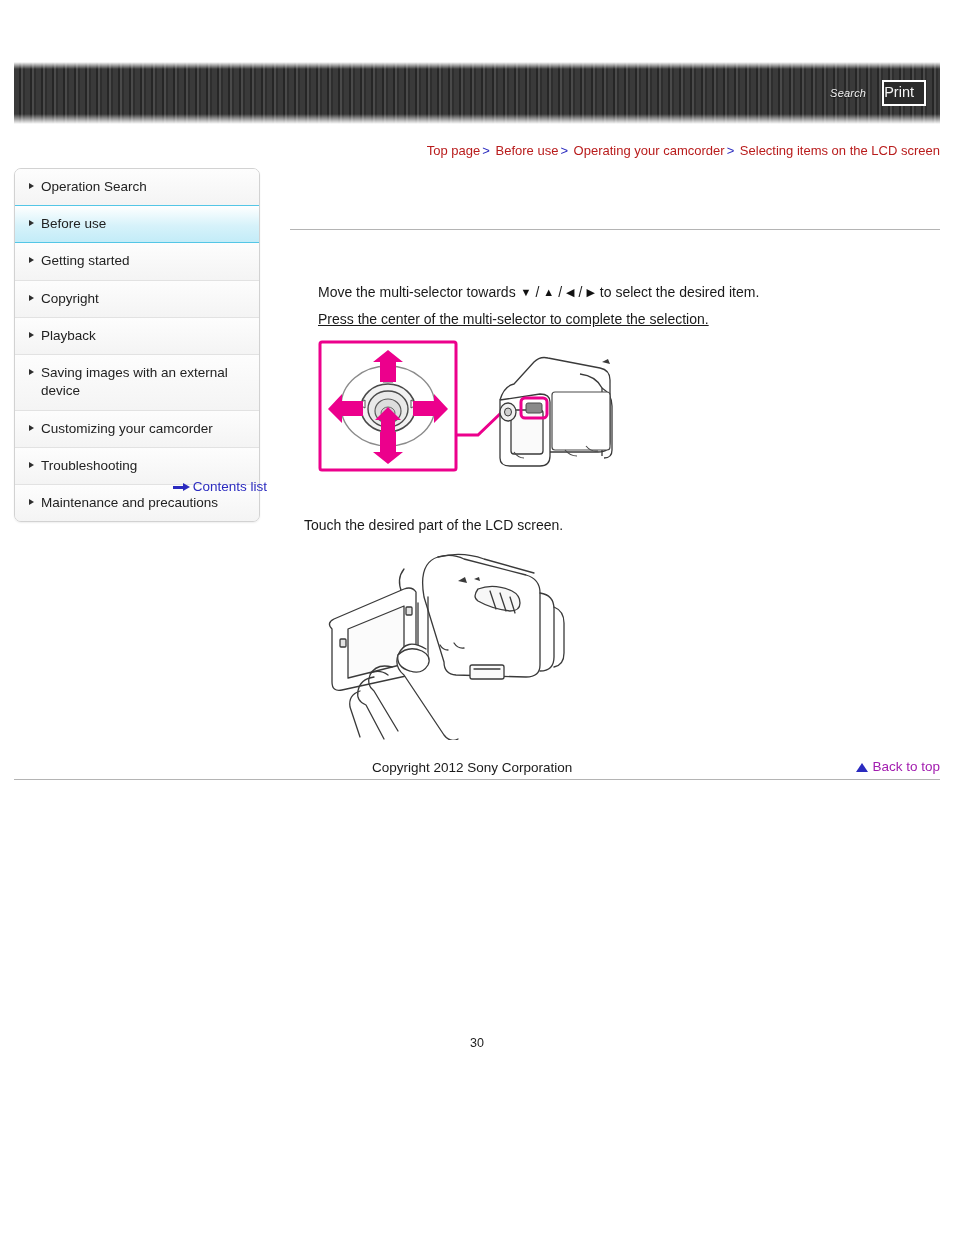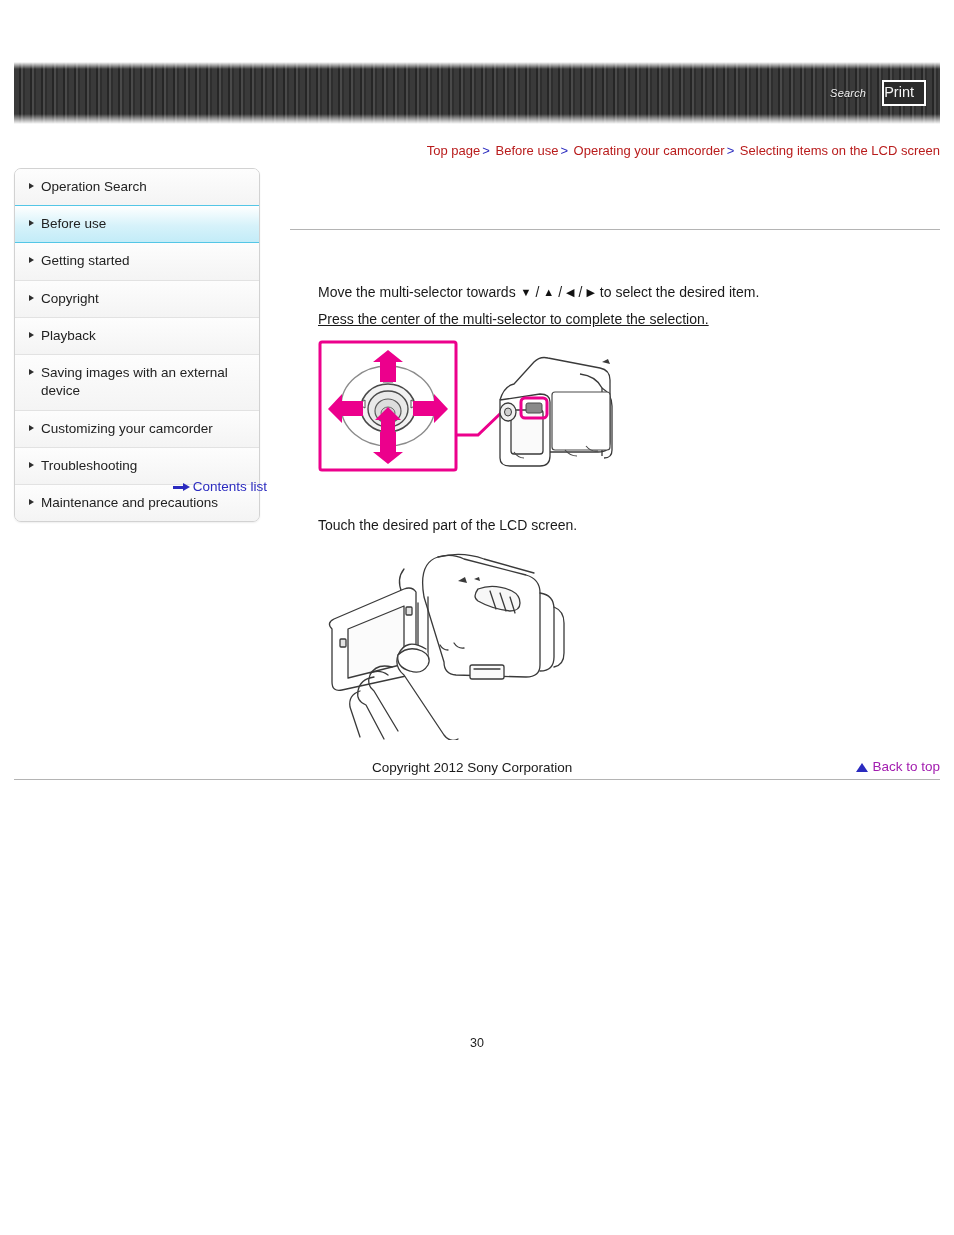--- a/index.html
+++ b/index.html
@@ -177,21 +177,21 @@
   }
   .body-text {
     position: absolute;
     font-size: 14px;
     color: #1a1a1a;
     line-height: 1.5;
     white-space: nowrap;
   }
   #para-move    { left: 318px; top: 282px; }
   #para-press   { left: 318px; top: 309px; text-decoration: underline; }
-  #para-touch   { left: 318px; top: 515px; }
+  #para-touch   { left: 304px; top: 515px; }
 
   .dir-glyph {
     font-size: 11px;
     color: #111;
     vertical-align: 1px;
     padding: 0 1px;
   }
   .slash { color:#1a1a1a; padding: 0 3px; }
 
   

